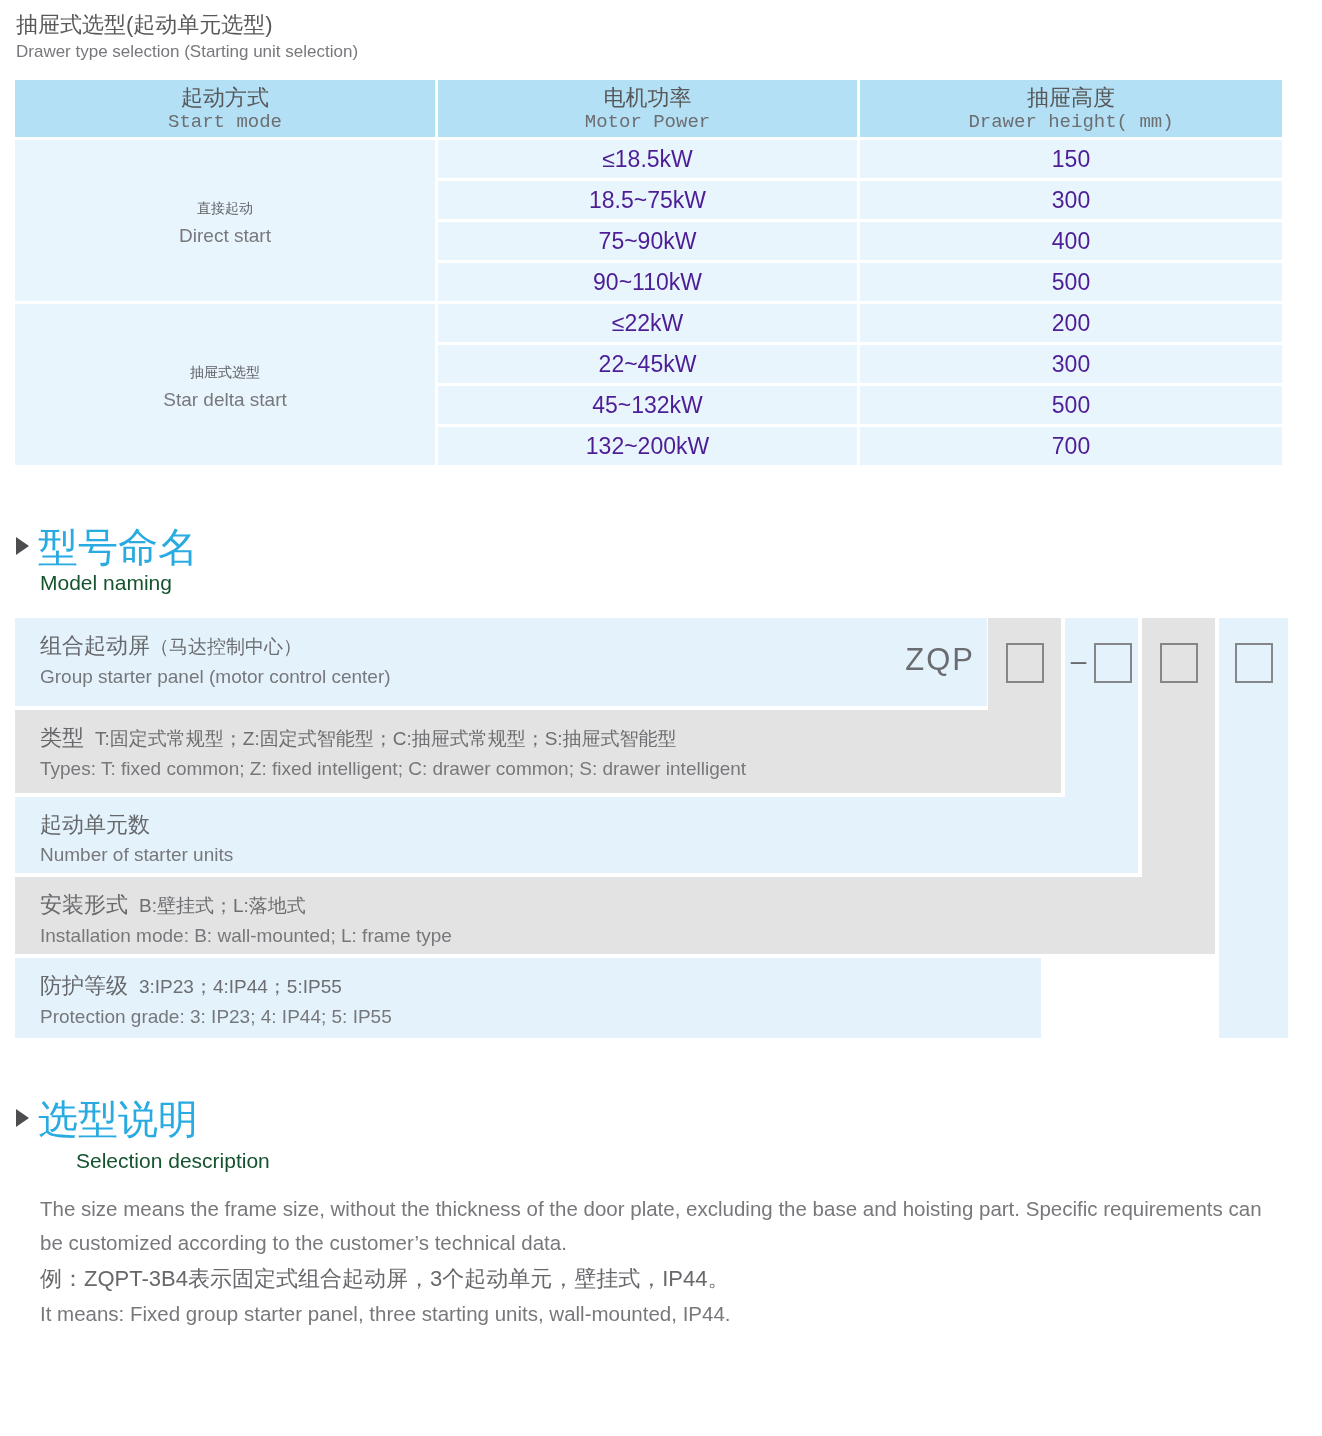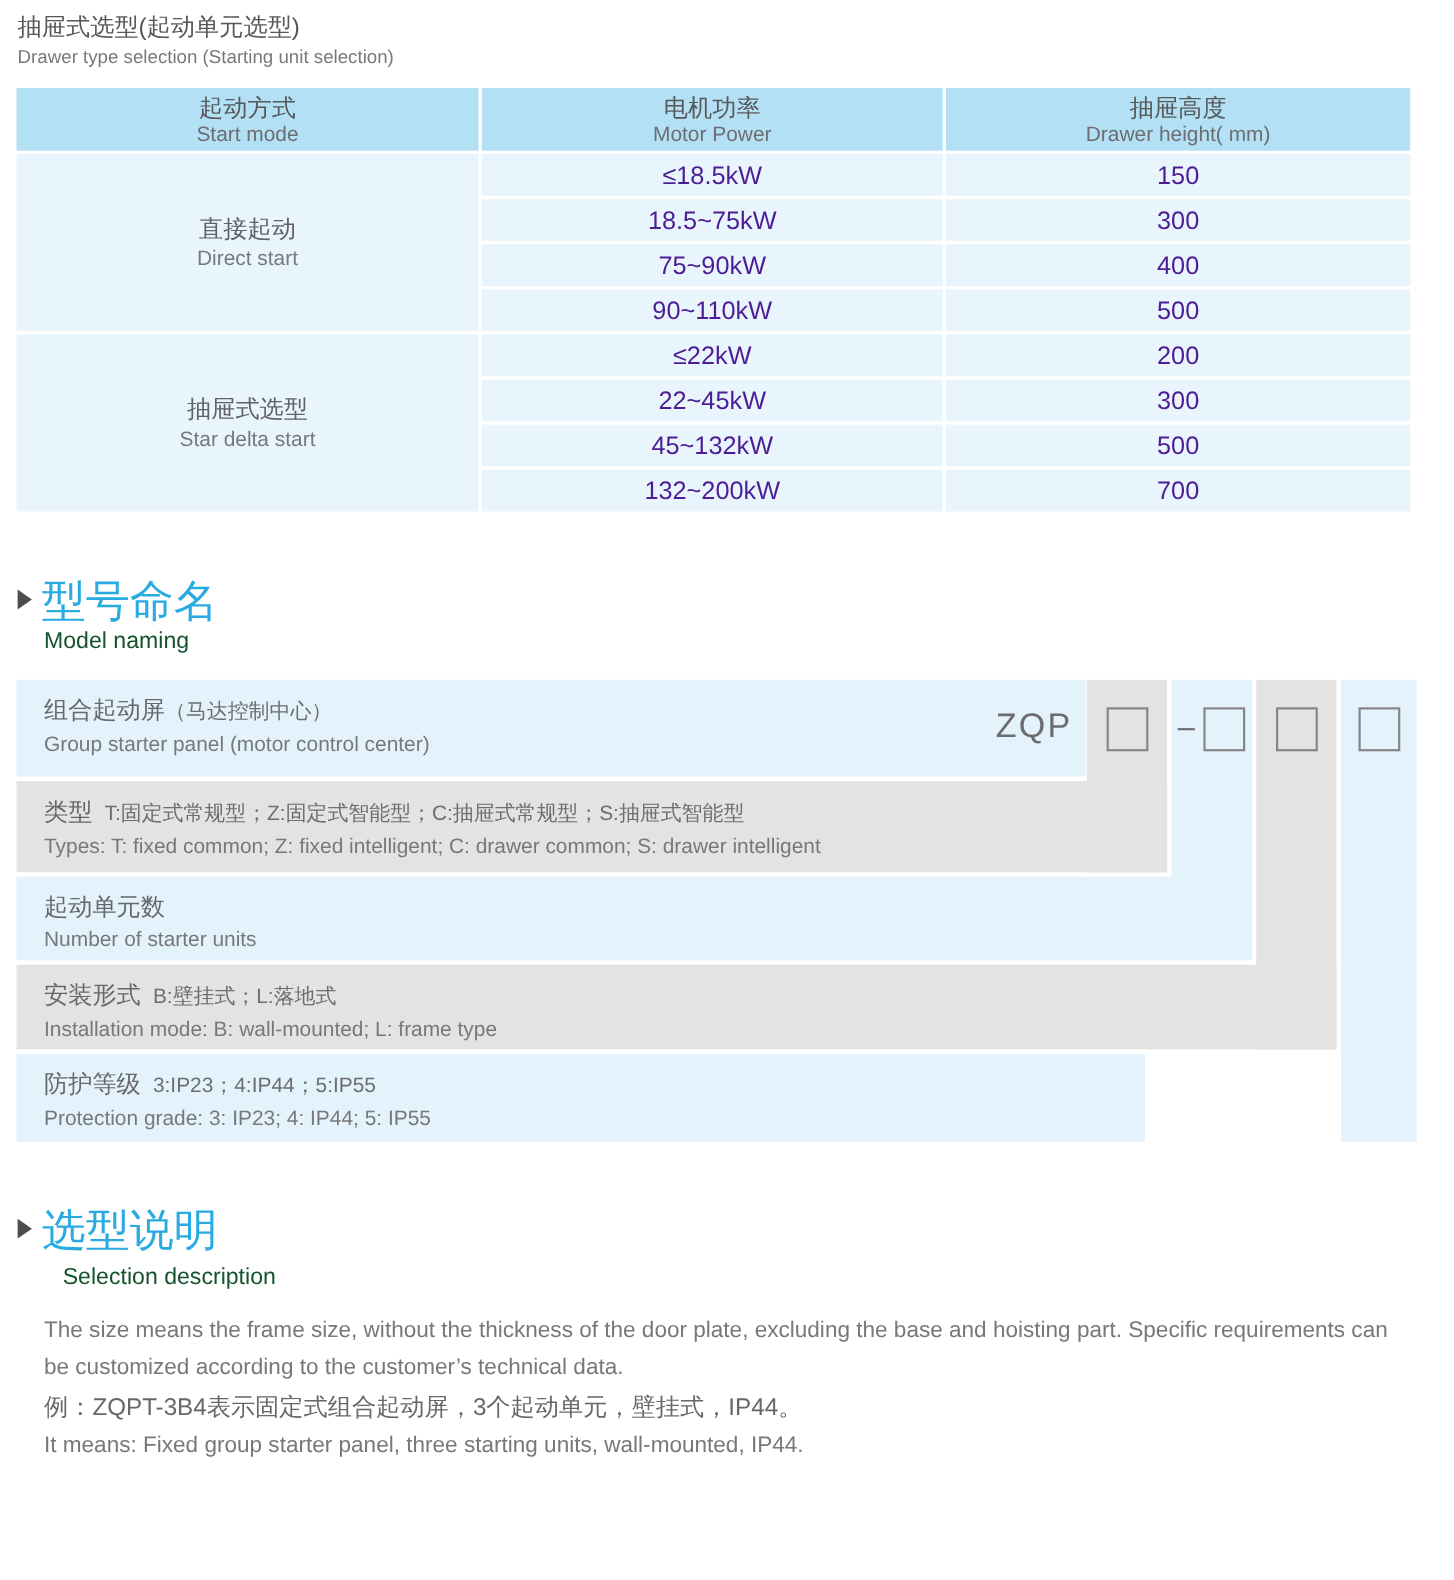--- a/index.html
+++ b/index.html
@@ -11,25 +11,25 @@
   .doc-title-zh{font-size:22px;color:#57585a;line-height:30px;}
   .doc-title-en{font-size:17px;color:#77787b;line-height:24px;}
 
   
   .sel-table{position:absolute;left:15px;top:80px;display:grid;
     grid-template-columns:420px 419px 422px;
     grid-template-rows:57px repeat(8,38px);
     gap:3px;}
   .th{background:#b3e0f5;display:flex;flex-direction:column;align-items:center;justify-content:center;}
   .th .zh{font-size:22px;color:#57585a;line-height:27px;}
-  .th .en{font-size:19px;color:#6d6e71;line-height:23px;}
+  .th .en{font-size:19px;color:#6d6e71;line-height:23px;font-family:Liberation Mono, monospace;}
   .td{background:#e9f5fd;display:flex;align-items:center;justify-content:center;
       font-size:23px;color:#4c1d95;}
   .mode{background:#e9f5fd;display:flex;flex-direction:column;align-items:center;justify-content:center;}
-  .mode .zh{font-size:22px;color:#606164;line-height:30px;}
+  .mode .zh{font-size:14px;color:#606164;line-height:30px;}
   .mode .en{font-size:19px;color:#77787b;line-height:25px;}
   .mode-direct{grid-column:1;grid-row:2 / span 4;}
   .mode-star{grid-column:1;grid-row:6 / span 4;}
 
   
   .section-head{position:absolute;left:16px;}
   .tri{display:inline-block;width:0;height:0;border-left:13px solid #4d4d4f;
        border-top:9px solid transparent;border-bottom:9px solid transparent;vertical-align:6px;}
   .sec-title-zh{display:inline-block;margin-left:9px;font-size:40px;color:#29abe2;line-height:46px;}
   .sec-title-en{font-size:21px;color:#14532d;line-height:26px;}
@@ -152,21 +152,21 @@
       <div class="l2">Installation mode: B: wall-mounted; L: frame type</div>
     </div>
     <div class="band b5 blue">
       <div class="l1"><span>防护等级</span> <span class="sub">3:IP23；4:IP44；5:IP55</span></div>
       <div class="l2">Protection grade:  3: IP23; 4: IP44; 5: IP55</div>
     </div>
   </div>
 
   <div class="section-head" style="top:1096px;">
     <span class="tri"></span><span class="sec-title-zh">选型说明</span>
-    <div class="sec-title-en" style="margin-left:41px;margin-top:6px;">Selection description</div>
+    <div class="sec-title-en" style="margin-left:60px;margin-top:6px;">Selection description</div>
   </div>
 
   <div class="desc">
     <p class="p-en">The size means the frame size, without the thickness of the door plate, excluding the base and hoisting part. Specific requirements can be customized according to the customer’s technical data.</p>
     <p class="p-zh">例：ZQPT-3B4表示固定式组合起动屏，3个起动单元，壁挂式，IP44。</p>
     <p class="p-en">It means: Fixed group starter panel, three starting units, wall-mounted, IP44.</p>
   </div>
 
 </div>
 

